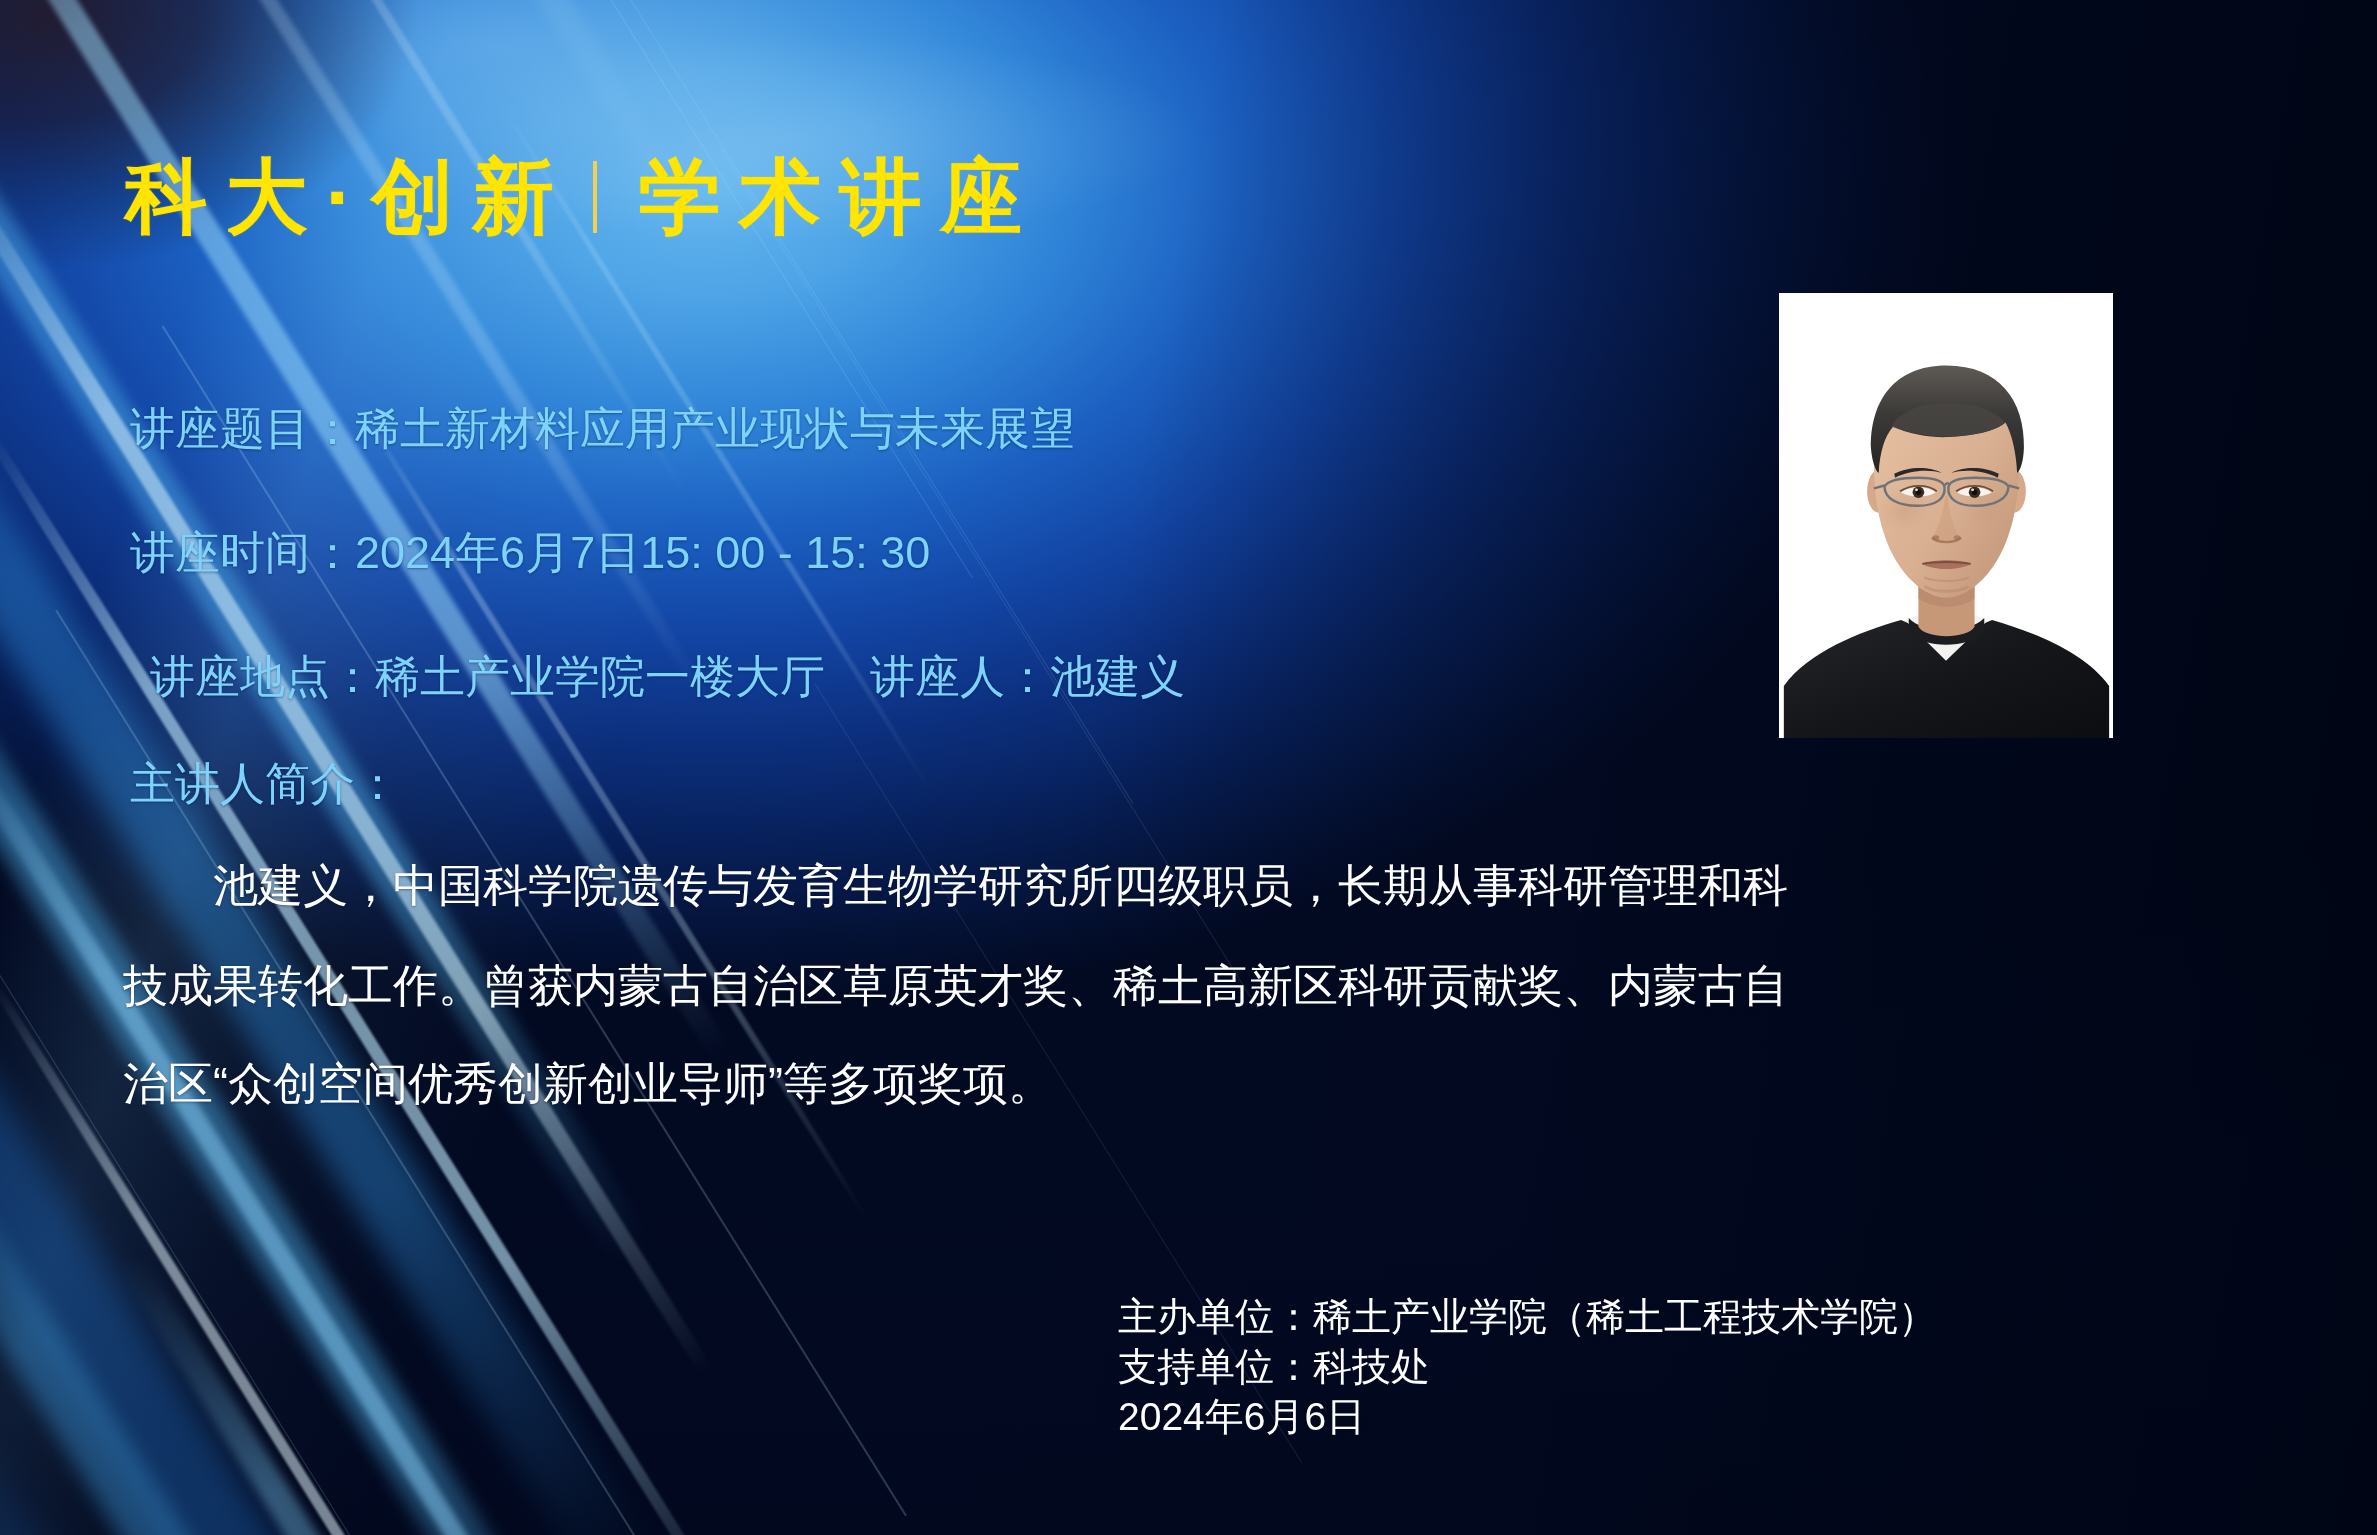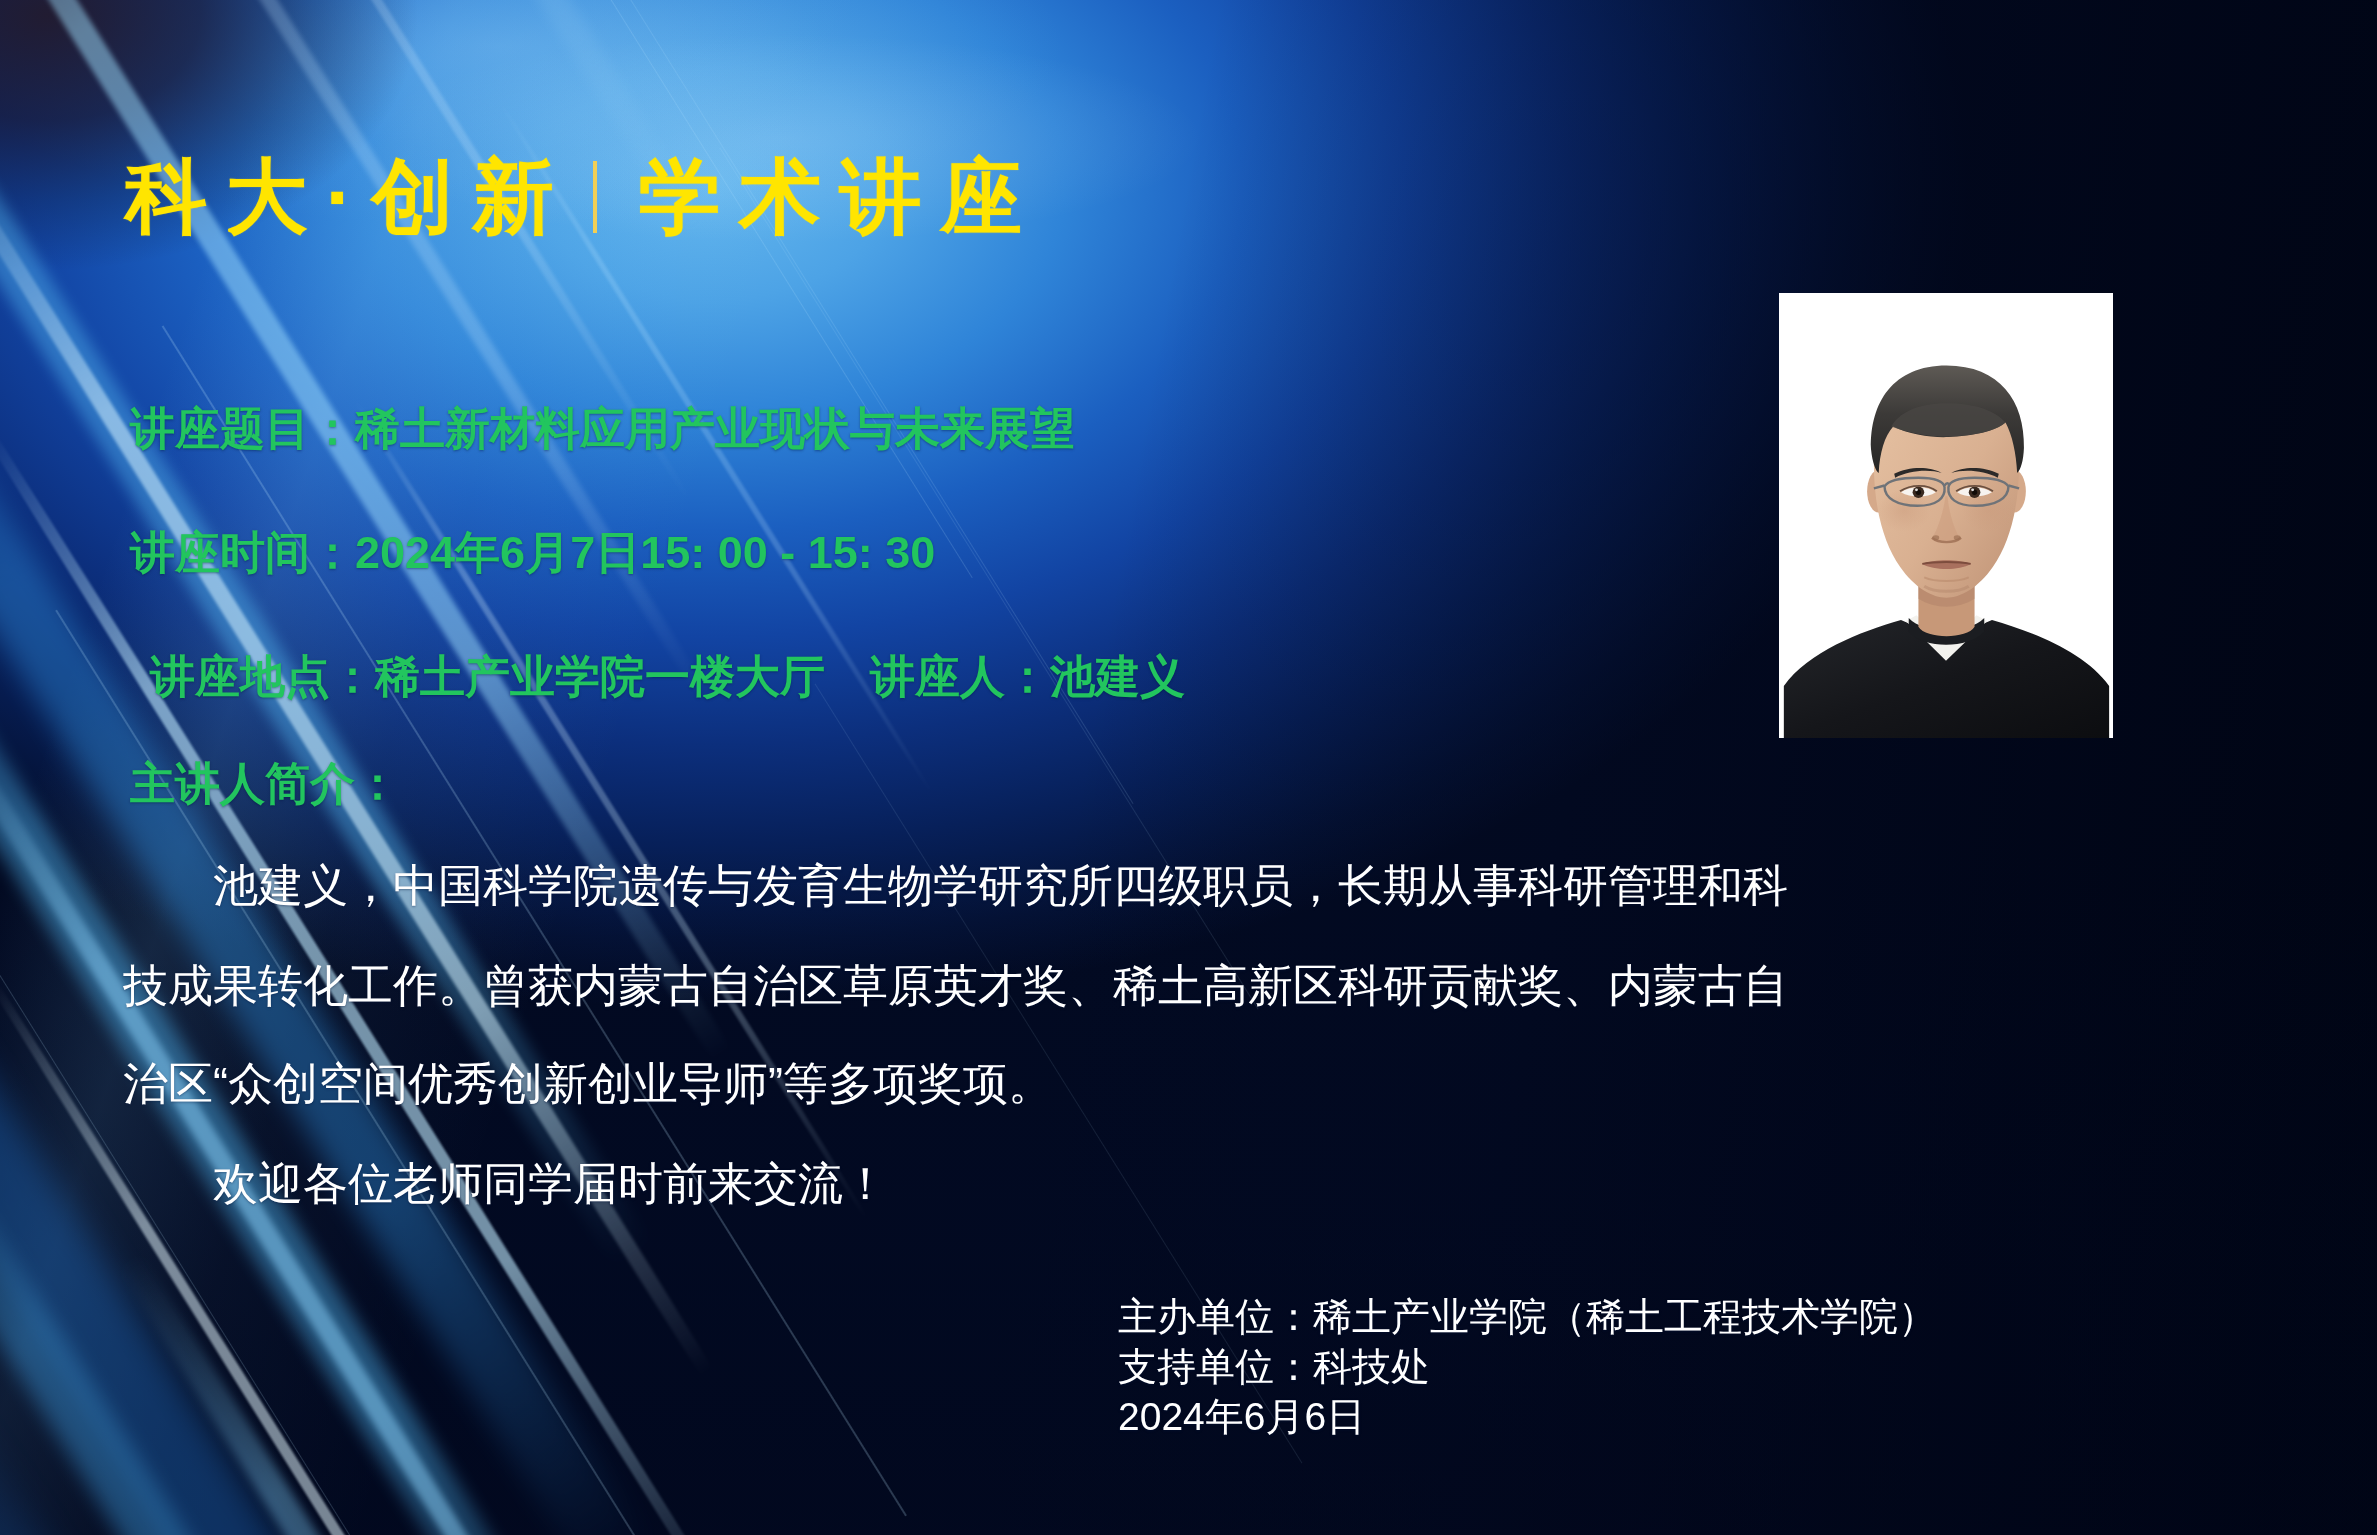--- a/index.html
+++ b/index.html
@@ -98,23 +98,23 @@
   }
   .title-divider{
     width:3.4px;height:72px;
     background:#f2cf55;
     margin:0 42px 0 21px;
     flex:0 0 auto;
   }
 
   .info-line{
     position:absolute;
-    color:#22c55e;
+    color:#7dd3fc;
     font-size:45px;
-    font-weight:700;
+    font-weight:400;
     line-height:1;
     white-space:nowrap;
     text-shadow:0 1px 2.4px rgba(0,20,60,0.42);
   }
   .info-1{left:130px; top:406px;}
   .info-2{left:130px; top:530px;}
   .info-3{left:130px; top:654px;margin-left:20px;}
   .info-4{left:130px; top:761px;}
 
   .bio-line{
@@ -203,21 +203,20 @@
     </div>
 
     <div class="info-line info-1">讲座题目：稀土新材料应用产业现状与未来展望</div>
     <div class="info-line info-2">讲座时间：2024年6月7日15: 00 - 15: 30</div>
     <div class="info-line info-3">讲座地点：稀土产业学院一楼大厅　讲座人：池建义</div>
     <div class="info-line info-4">主讲人简介：</div>
 
     <div class="bio-line bio-1">　　池建义，中国科学院遗传与发育生物学研究所四级职员，长期从事科研管理和科</div>
     <div class="bio-line bio-2">技成果转化工作。曾获内蒙古自治区草原英才奖、稀土高新区科研贡献奖、内蒙古自</div>
     <div class="bio-line bio-3">治区“众创空间优秀创新创业导师”等多项奖项。</div>
-    <div class="bio-line bio-4">　　欢迎各位老师同学届时前来交流！</div>
 
     <div class="footer">
       <div>主办单位：稀土产业学院（稀土工程技术学院）</div>
       <div>支持单位：科技处</div>
       <div>2024年6月6日</div>
     </div>
 
     <div class="photo">
       <svg viewBox="0 0 690 920" preserveAspectRatio="xMidYMid slice" aria-hidden="true">
         <defs>

